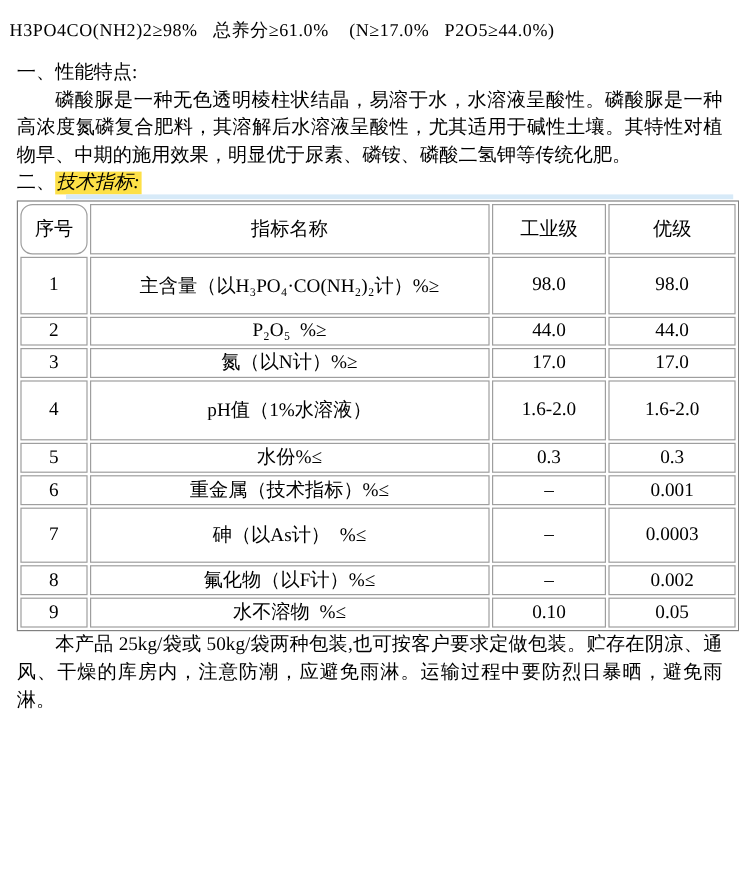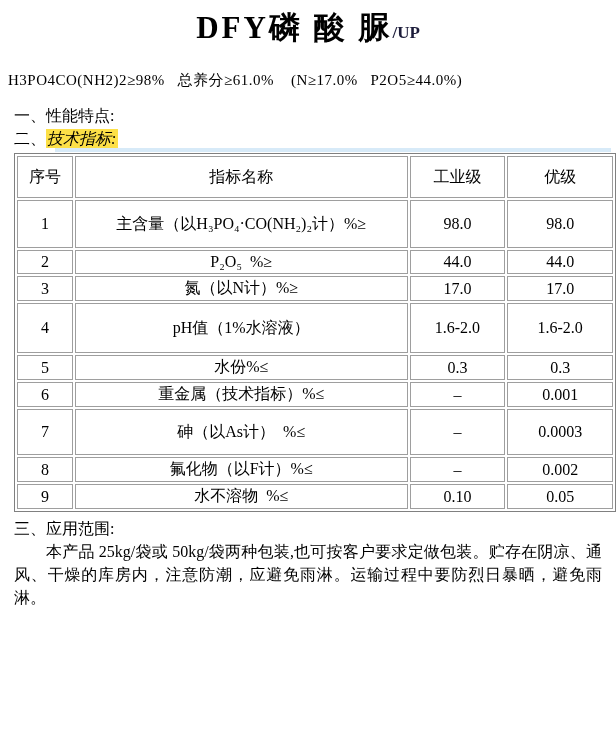--- a/index.html
+++ b/index.html
@@ -66,41 +66,41 @@
   }
   table.spec th, table.spec td{
     border:1px solid #9e9e9e;
     font-weight:normal;
     font-size:16px;
     text-align:center;
     vertical-align:middle;
     padding:1px 3px;
     white-space:pre-wrap;
   }
-  .col-idx{width:48px;}
+  .col-idx{width:48px;border-radius:10px;}
   .col-name{width:326px;}
   .col-ind{width:88px;margin-top:33px;}
   .col-pre{width:98px;}
   thead th{height:38px;}
   tr.h-a td{height:44px;}
   tr.h-b td{height:20px;}
   tr.h-c td{height:46px;}
   tr.h-d td{height:42px;}
   tr.h-e td{height:21px;}
 </style>
 </head>
 <body>
 
 <div class="page">
 
-  <h1 class="title"><span>DFY磷 酸 脲</span><span class="suffix">/UP</span></h1>
 
   <div class="formula">H3PO4CO(NH2)2≥98%   总养分≥61.0%    (N≥17.0%   P2O5≥44.0%)</div>
 
   <div class="sec-heading first">一、性能特点:</div>
+  <p class="para">磷酸脲是一种无色透明棱柱状结晶，易溶于水，水溶液呈酸性。磷酸脲是一种高浓度氮磷复合肥料，其溶解后水溶液呈酸性，尤其适用于碱性土壤。其特性对植物早、中期的施用效果，明显优于尿素、磷铵、磷酸二氢钾等传统化肥。</p>
 
   <div class="sec-heading h2wrap"><span>二、</span><span class="hl">技术指标:</span><span class="sel-strip"></span></div>
 
   <table class="spec">
     <thead>
       <tr>
         <th class="col-idx">序号</th>
         <th class="col-name">指标名称</th>
         <th class="col-ind">工业级</th>
         <th class="col-pre">优级</th>
@@ -157,17 +157,16 @@
       </tr>
       <tr class="h-e">
         <td>9</td>
         <td>水不溶物  %≤</td>
         <td>0.10</td>
         <td>0.05</td>
       </tr>
     </tbody>
   </table>
 
-  <div class="sec-heading" style="margin-top:5px;">三、应用范围:</div>
 
   <p class="para">本产品 25kg/袋或 50kg/袋两种包装,也可按客户要求定做包装。贮存在阴凉、通风、干燥的库房内，注意防潮，应避免雨淋。运输过程中要防烈日暴晒，避免雨淋。</p>
 
 </div>
 
 </body></html>

